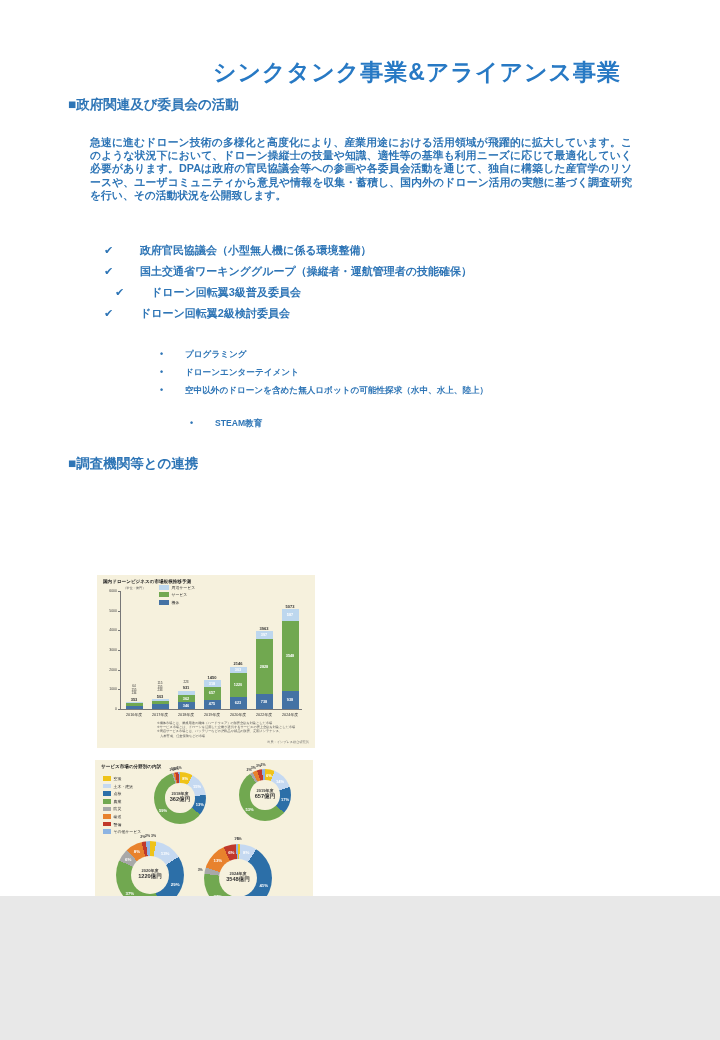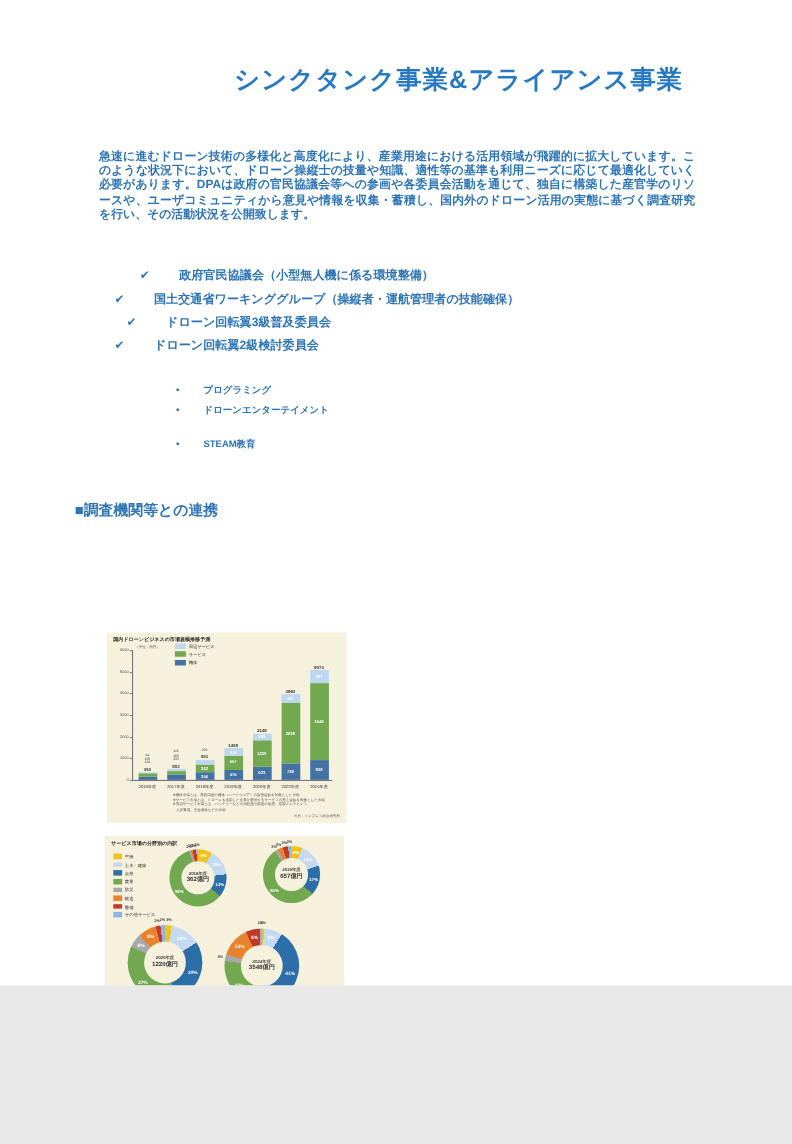--- a/index.html
+++ b/index.html
@@ -34,43 +34,47 @@
   .pct{position:absolute;font-size:4px;font-weight:bold;transform:translate(-50%,-50%);}
   .footer-bar{position:absolute;left:68px;top:1018px;width:651px;height:9px;background:#2E75B6;}
 </style>
 </head>
 <body>
 
 <div class="page">
 
   <div class="doc-title">シンクタンク事業&amp;アライアンス事業</div>
 
+  <div class="sec-head" style="left:68px;top:96px;">■政府関連及び委員会の活動</div>
 
   <div class="para" style="left:90px;top:136px;width:542px;">急速に進むドローン技術の多様化と高度化により、産業用途における活用領域が飛躍的に拡大しています。このような状況下において、ドローン操縦士の技量や知識、適性等の基準も利用ニーズに応じて最適化していく必要があります。DPAは政府の官民協議会等への参画や各委員会活動を通じて、独自に構築した産官学のリソースや、ユーザコミュニティから意見や情報を収集・蓄積し、国内外のドローン活用の実態に基づく調査研究を行い、その活動状況を公開致します。</div>
 
-  <div class="chk-row" style="top:243px;margin-left:23px;">
+  <div class="chk-row" style="top:243px;">
     <span class="chk">✔</span><span>政府官民協議会（小型無人機に係る環境整備）</span>
   </div>
   <div class="chk-row" style="top:264px;">
     <span class="chk">✔</span><span>国土交通省ワーキンググループ（操縦者・運航管理者の技能確保）</span>
   </div>
   <div class="chk-row" style="top:285px;margin-left:11px;">
     <span class="chk">✔</span><span>ドローン回転翼3級普及委員会</span>
   </div>
   <div class="chk-row" style="top:306px;">
     <span class="chk">✔</span><span>ドローン回転翼2級検討委員会</span>
   </div>
 
   <div class="sub-row" style="top:349px;">
     <span class="blt">•</span><span>プログラミング</span>
   </div>
   <div class="sub-row" style="top:367px;">
     <span class="blt">•</span><span>ドローンエンターテイメント</span>
   </div>
-  <div class="sub-row" style="top:398px;">
+  <div class="sub-row" style="top:385px;">
+    <span class="blt">•</span><span>空中以外のドローンを含めた無人ロボットの可能性探求（水中、水上、陸上）</span>
+  </div>
+  <div class="sub-row" style="top:418px;margin-left:30px;">
     <span class="blt">•</span><span>STEAM教育</span>
   </div>
 
   <div class="sec-head" style="left:68px;top:455px;">■調査機関等との連携</div>
 
 
   <div class="chart-box" style="left:97px;top:575px;width:218px;height:173px;" id="bar-box">
     <div class="c-title">国内ドローンビジネスの市場規模推移予測</div>
     <div class="tiny" style="position:absolute;left:26px;top:11px;">（単位：億円）</div>
     <div id="bar-legend" style="position:absolute;left:62px;top:10px;">

